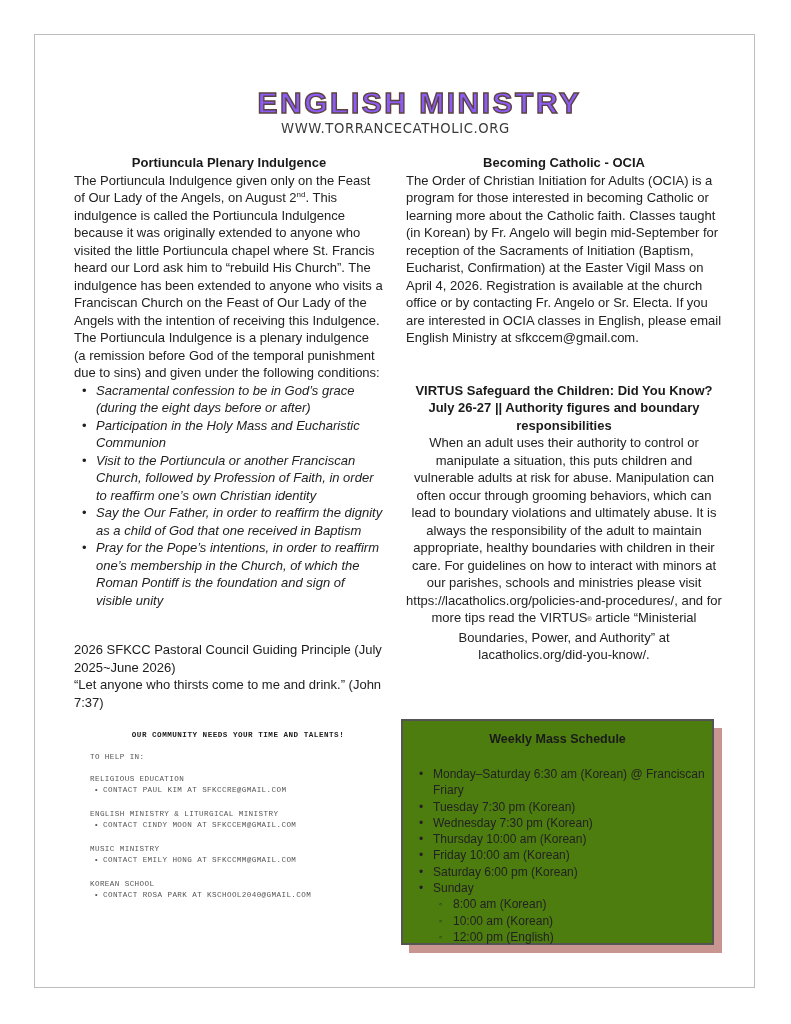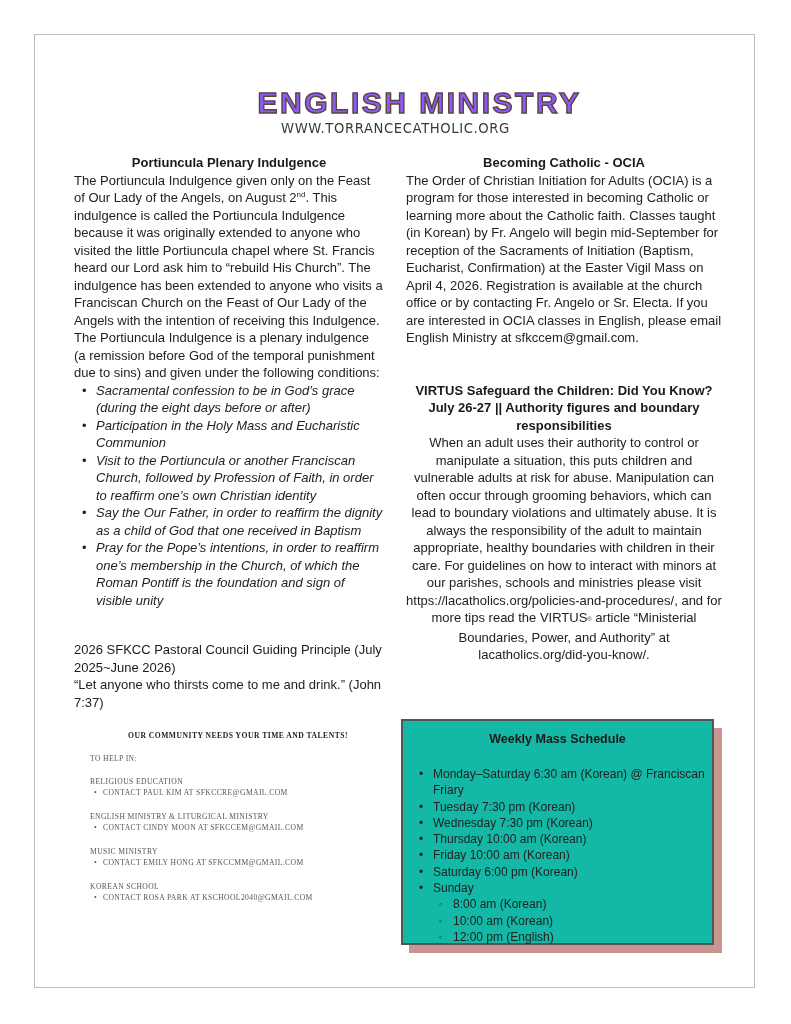--- a/index.html
+++ b/index.html
@@ -35,40 +35,40 @@
   ul.conditions li {
     font-style: italic; font-size: 13px; line-height: 17.5px; position: relative; padding-left: 0;
   }
   ul.conditions li .bullet {
     position: absolute; left: -14px; top: 0; font-style: normal;
   }
 
   .council { margin-top: 32px; }
   .council .council-title { font-weight: normal; font-size: 13px; line-height: 17.5px; color: #1a1a1a; }
 
-  .needs { position: absolute; left: 90px; top: 731px; width: 290px; font-family: Liberation Serif, serif; }
+  .needs { position: absolute; left: 90px; top: 731px; width: 290px; font-family: Liberation Mono, monospace; }
   .needs-title { font-size: 7.6px; font-weight: bold; letter-spacing: 0.5px; text-align: center; color: #222; padding-left: 6px; }
   .needs-sub { font-size: 7.6px; letter-spacing: 0.4px; color: #555; margin-top: 14px; }
   .needs-group { margin-top: 13px; }
   .needs-group-name { font-size: 7.6px; letter-spacing: 0.4px; color: #555; line-height: 11px; }
   .needs-contact { font-size: 7.6px; letter-spacing: 0.4px; color: #555; line-height: 11px; padding-left: 4px; }
   .needs-contact .dot { display: inline-block; width: 9px; }
 
   .ocia-text { margin-top: 0; }
   .virtus { margin-top: 35px; text-align: center; }
   .virtus .body-text { text-align: center; }
   .virtus a { color: #222; }
   .reg { font-size: 6px; vertical-align: 1px; }
 
   .mass-shadow {
     position: absolute; left: 409px; top: 728px; width: 313px; height: 225px; background: #c99590;
   }
   .mass-box {
     position: absolute; left: 401px; top: 719px; width: 313px; height: 226px;
-    background: #14b8a6; border: 2px solid #555; box-sizing: border-box;
+    background: #4d7c0f; border: 2px solid #555; box-sizing: border-box;
   }
   .mass-title { font-weight: bold; font-size: 12.5px; text-align: center; margin-top: 11px; color: #1a1a1a; }
   ul.mass-list { list-style: none; margin: 20px 0 0 0; padding-left: 30px; }
   ul.mass-list li { font-size: 12px; line-height: 16.3px; position: relative; }
   ul.mass-list li .bullet { position: absolute; left: -14px; top: 0; }
   ul.sun-list { list-style: none; margin: 0; padding-left: 20px; }
   ul.sun-list li .bullet { left: -14px; font-size: 9px; }
 </style>
 </head>
 <body>

